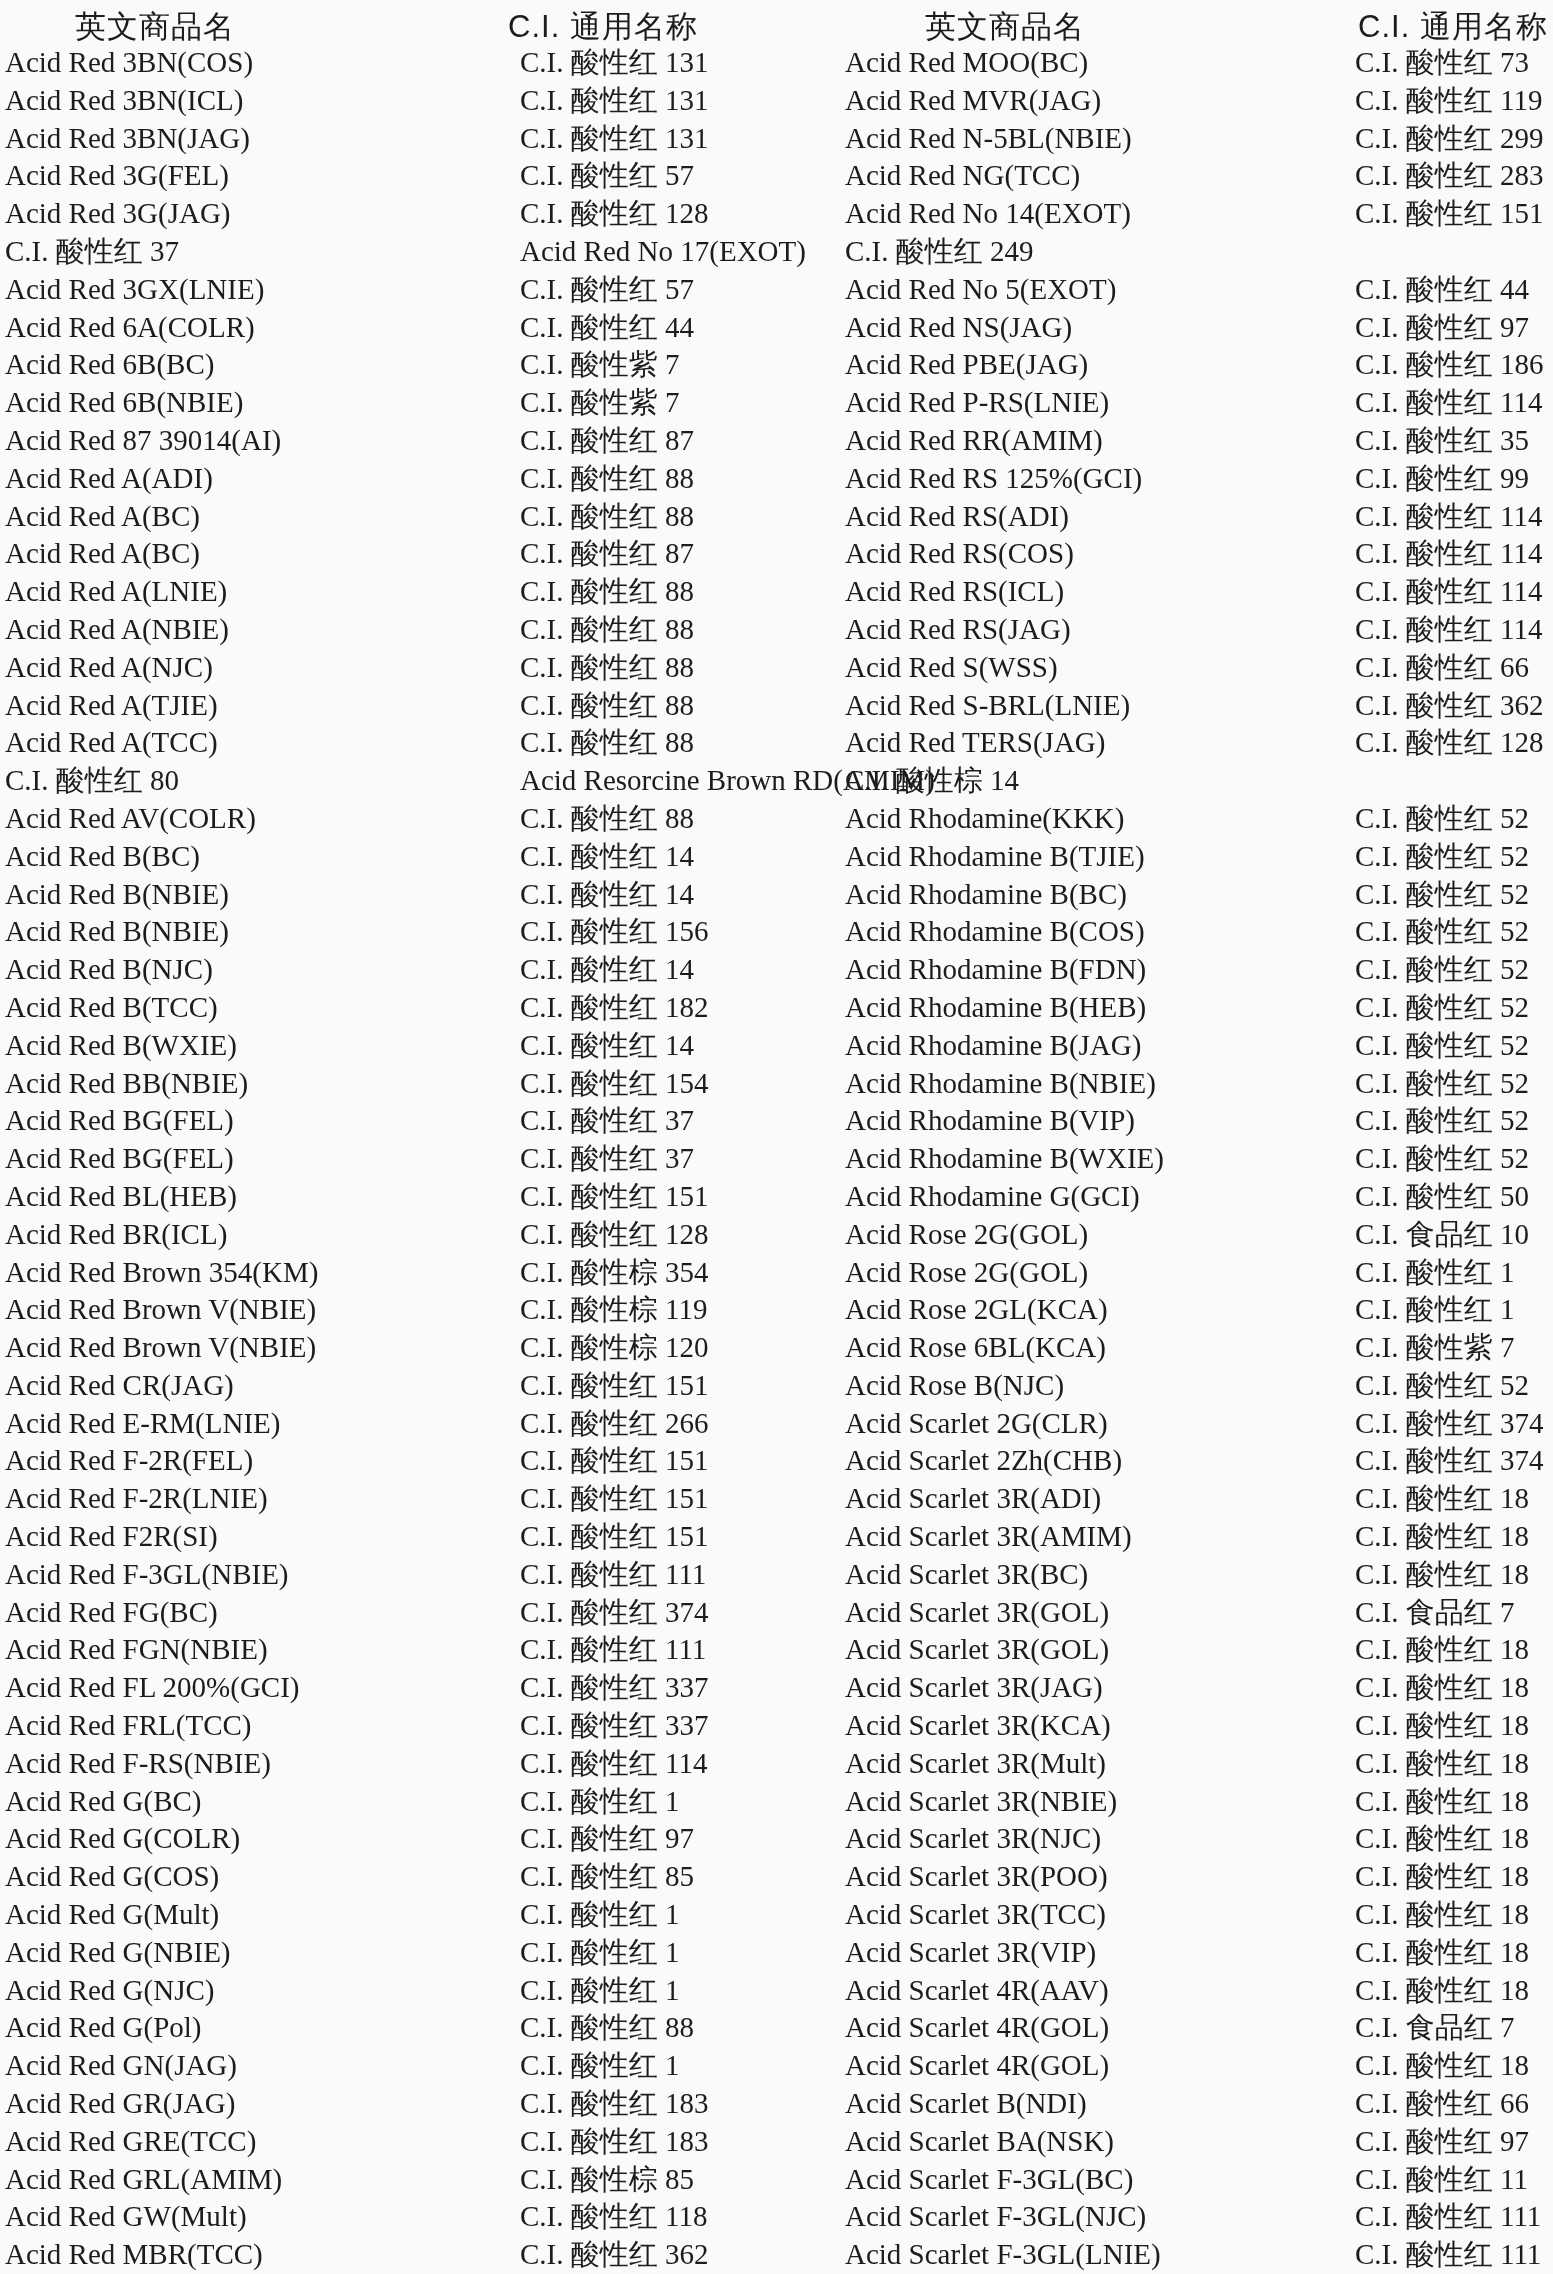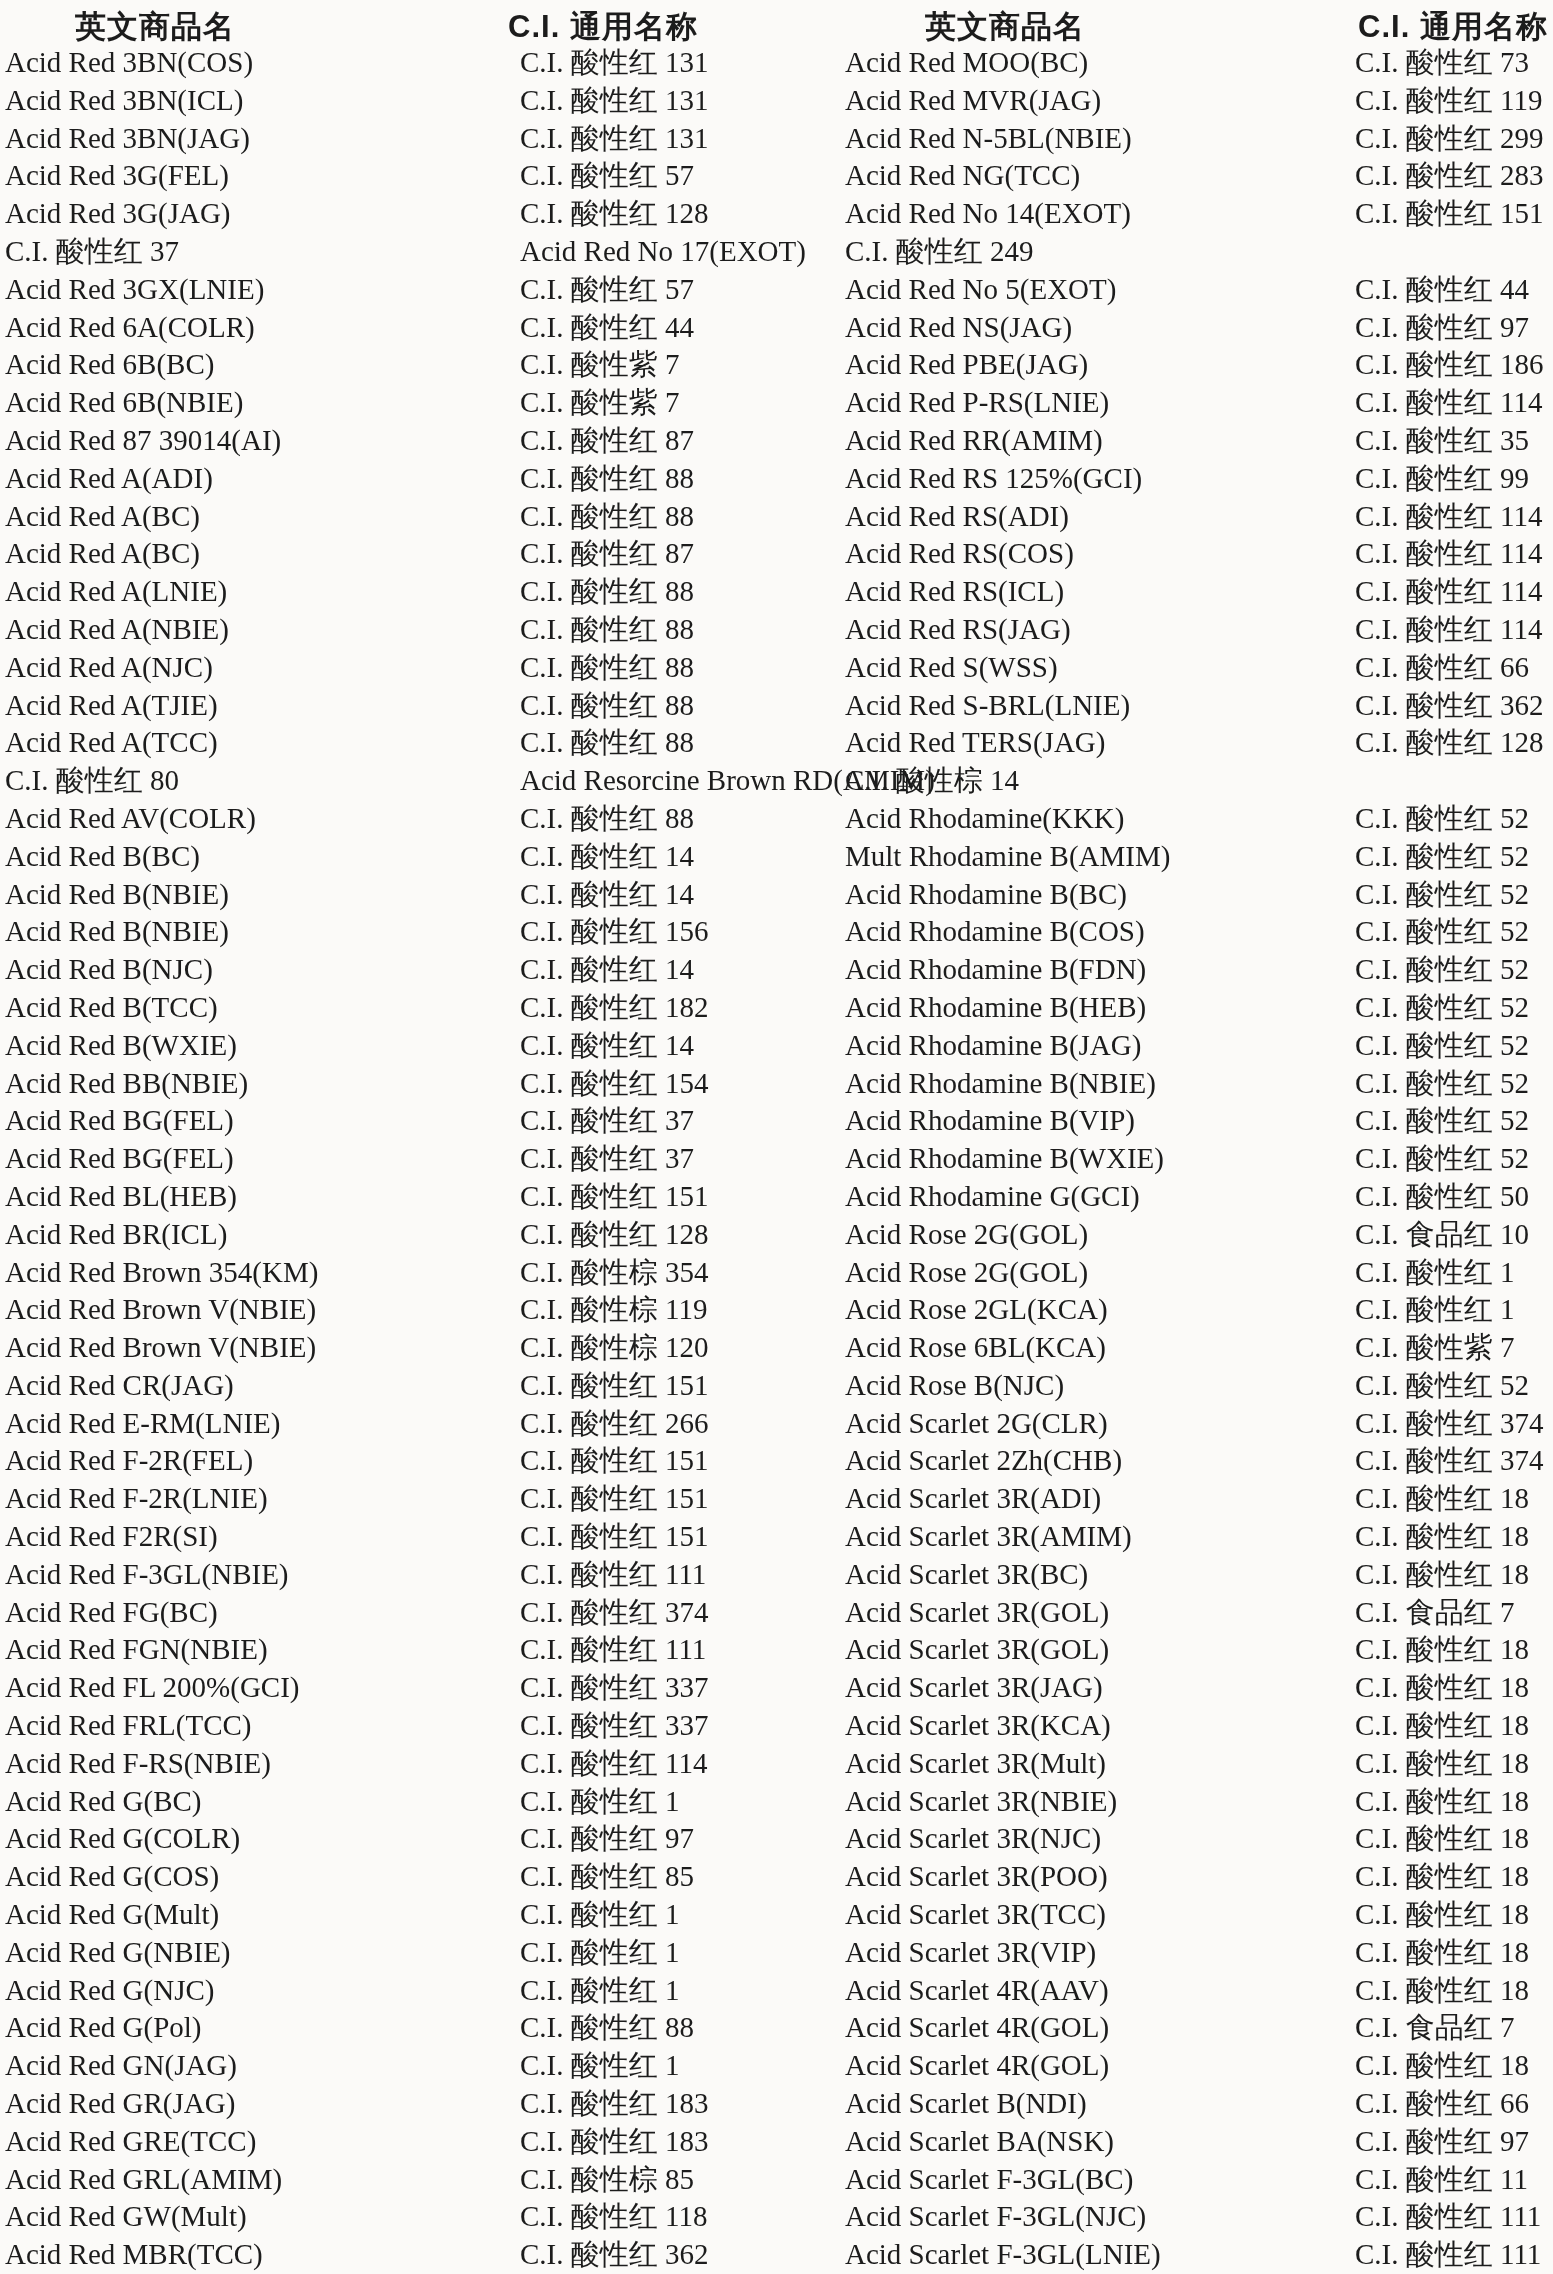--- a/index.html
+++ b/index.html
@@ -13,21 +13,21 @@
     color:var(--ink);
     font-family:"Liberation Serif", serif;
     overflow:hidden;
     position:relative;
   }
   .page{position:absolute;inset:0;}
   
   .headers{
     position:absolute;top:8px;left:0;width:100%;height:38px;
     font-family:"Liberation Sans", sans-serif;
-    font-weight:bold;font-size:31px;line-height:38px;
+    font-weight:normal;font-size:31px;line-height:38px;
   }
   .headers span{
     position:absolute;transform:translateX(-50%);
     white-space:nowrap;letter-spacing:1px;
   }
   .h1{left:155px;} .h2{left:603px;} .h3{left:1005px;} .h4{left:1453px;}
   
   .rows{position:absolute;top:44px;left:0;right:16px;}
   .row{
     display:grid;
@@ -172,21 +172,21 @@
       </div>
       <div class="row">
         <span class="cell c0">Acid Red AV(COLR)</span>
         <span class="cell c1">C.I. 酸性红 88</span>
         <span class="cell c2">Acid Rhodamine(KKK)</span>
         <span class="cell c3">C.I. 酸性红 52</span>
       </div>
       <div class="row">
         <span class="cell c0">Acid Red B(BC)</span>
         <span class="cell c1">C.I. 酸性红 14</span>
-        <span class="cell c2">Mult Rhodamine B(AMIM)</span>
+        <span class="cell c2">Acid Rhodamine B(TJIE)</span>
         <span class="cell c3">C.I. 酸性红 52</span>
       </div>
       <div class="row">
         <span class="cell c0">Acid Red B(NBIE)</span>
         <span class="cell c1">C.I. 酸性红 14</span>
         <span class="cell c2">Acid Rhodamine B(BC)</span>
         <span class="cell c3">C.I. 酸性红 52</span>
       </div>
       <div class="row">
         <span class="cell c0">Acid Red B(NBIE)</span>

